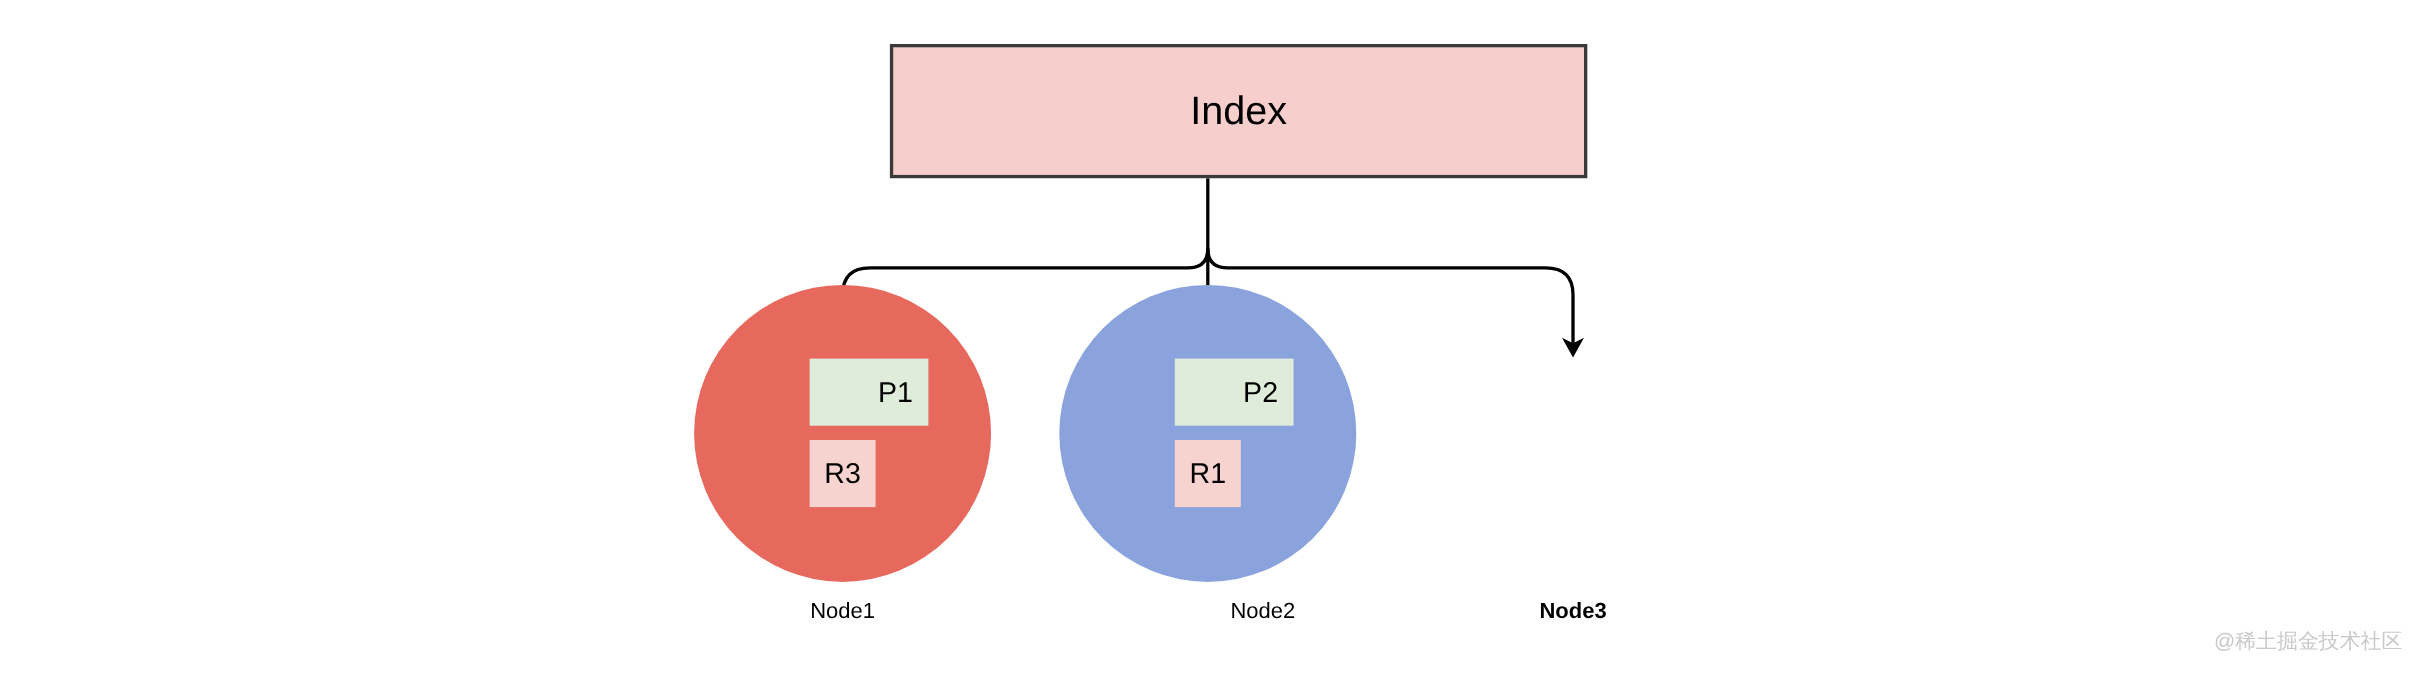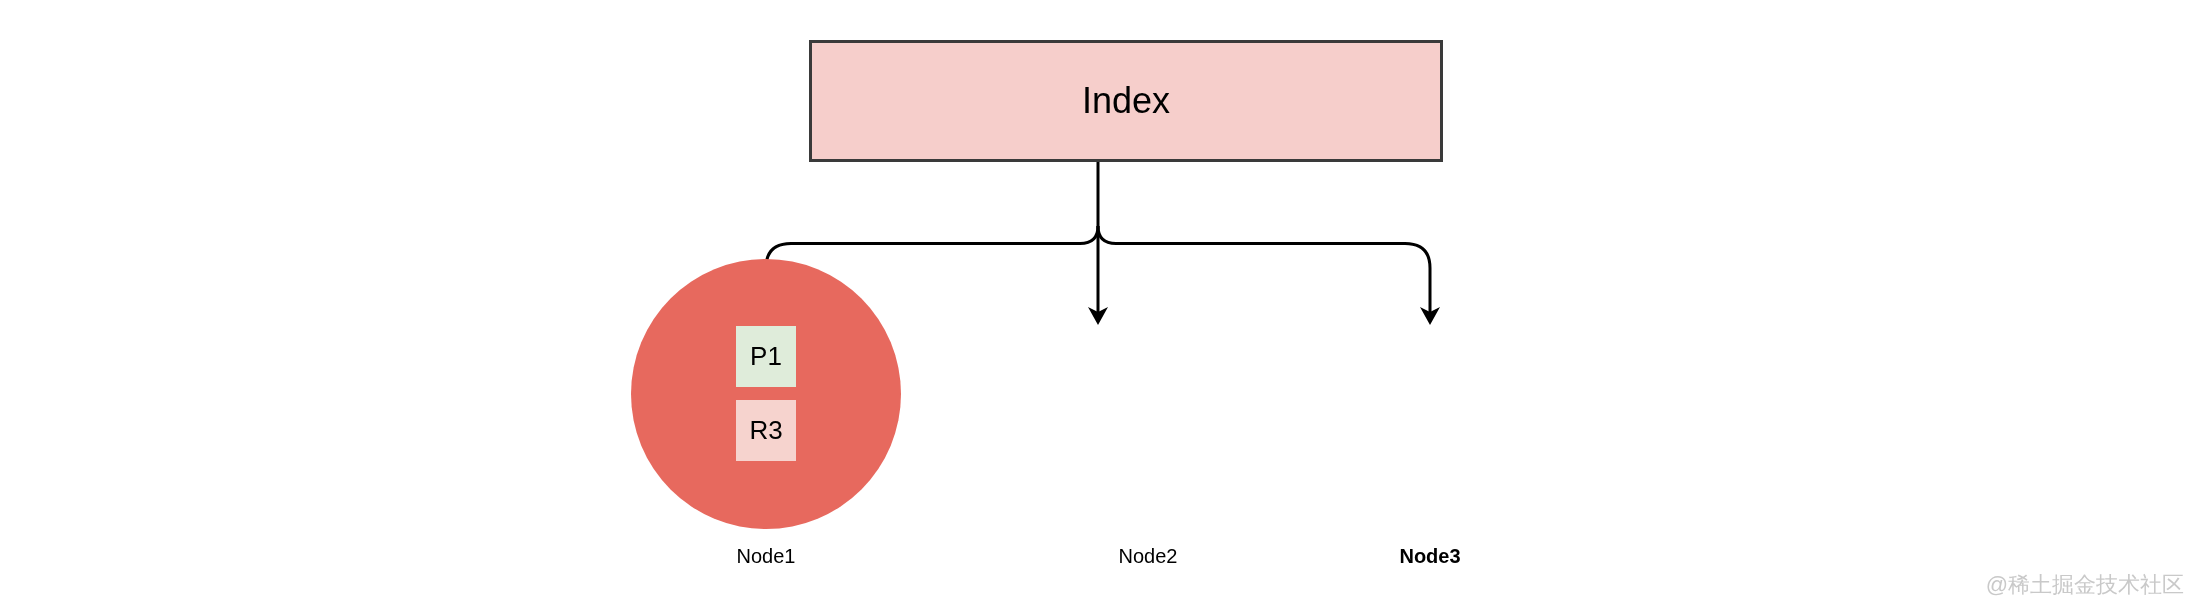--- a/index.html
+++ b/index.html
@@ -51,36 +51,36 @@
   .node-circle.n1{left:631px;background:var(--node1-fill);}
   .node-circle.n2{left:963px;background:var(--node2-fill);}
   .node-circle.n3{left:1295px;background:var(--node3-fill);}
   .shard-box{
     position:absolute;
     left:105px;
     width:60px;height:61px;
     display:flex;align-items:center;justify-content:center;
     font-size:26px;color:var(--text-color);
   }
-  .shard-box.primary{top:67px;background:var(--primary-box-fill);}
+  .shard-box.primary{top:67px;background:var(--primary-box-fill);padding-left:48px;}
   .shard-box.replica{top:141px;background:var(--replica-box-fill);}
   .node-label{
     position:absolute;
     top:545px;
     transform:translateX(-50%);
     font-size:20px;color:var(--text-color);
     white-space:nowrap;
   }
   .node-label.n1{left:766px;}
   .node-label.n2{left:1148px;}
   .node-label.n3{left:1430px;font-weight:bold;}
   .watermark{
     position:absolute;
     right:14px;top:570px;
-    font-size:22px;
+    font-size:19px;
     color:var(--watermark-color);
     white-space:nowrap;
   }
 </style>
 </head>
 <body>
 
 <div id="canvas">
 
   <svg id="connector-svg" width="2198" height="614" viewBox="0 0 2198 614">
@@ -101,20 +101,28 @@
 
   <div class="node-circle n1">
     <div class="shard-box primary">
       <span>P1</span>
     </div>
     <div class="shard-box replica">
       <span>R3</span>
     </div>
   </div>
 
+  <div class="node-circle n2">
+    <div class="shard-box primary">
+      <span>P2</span>
+    </div>
+    <div class="shard-box replica">
+      <span>R1</span>
+    </div>
+  </div>
 
 
   <div class="node-label n1">Node1</div>
   <div class="node-label n2">Node2</div>
   <div class="node-label n3">Node3</div>
 
   <div class="watermark">@稀土掘金技术社区</div>
 
 </div>
 

